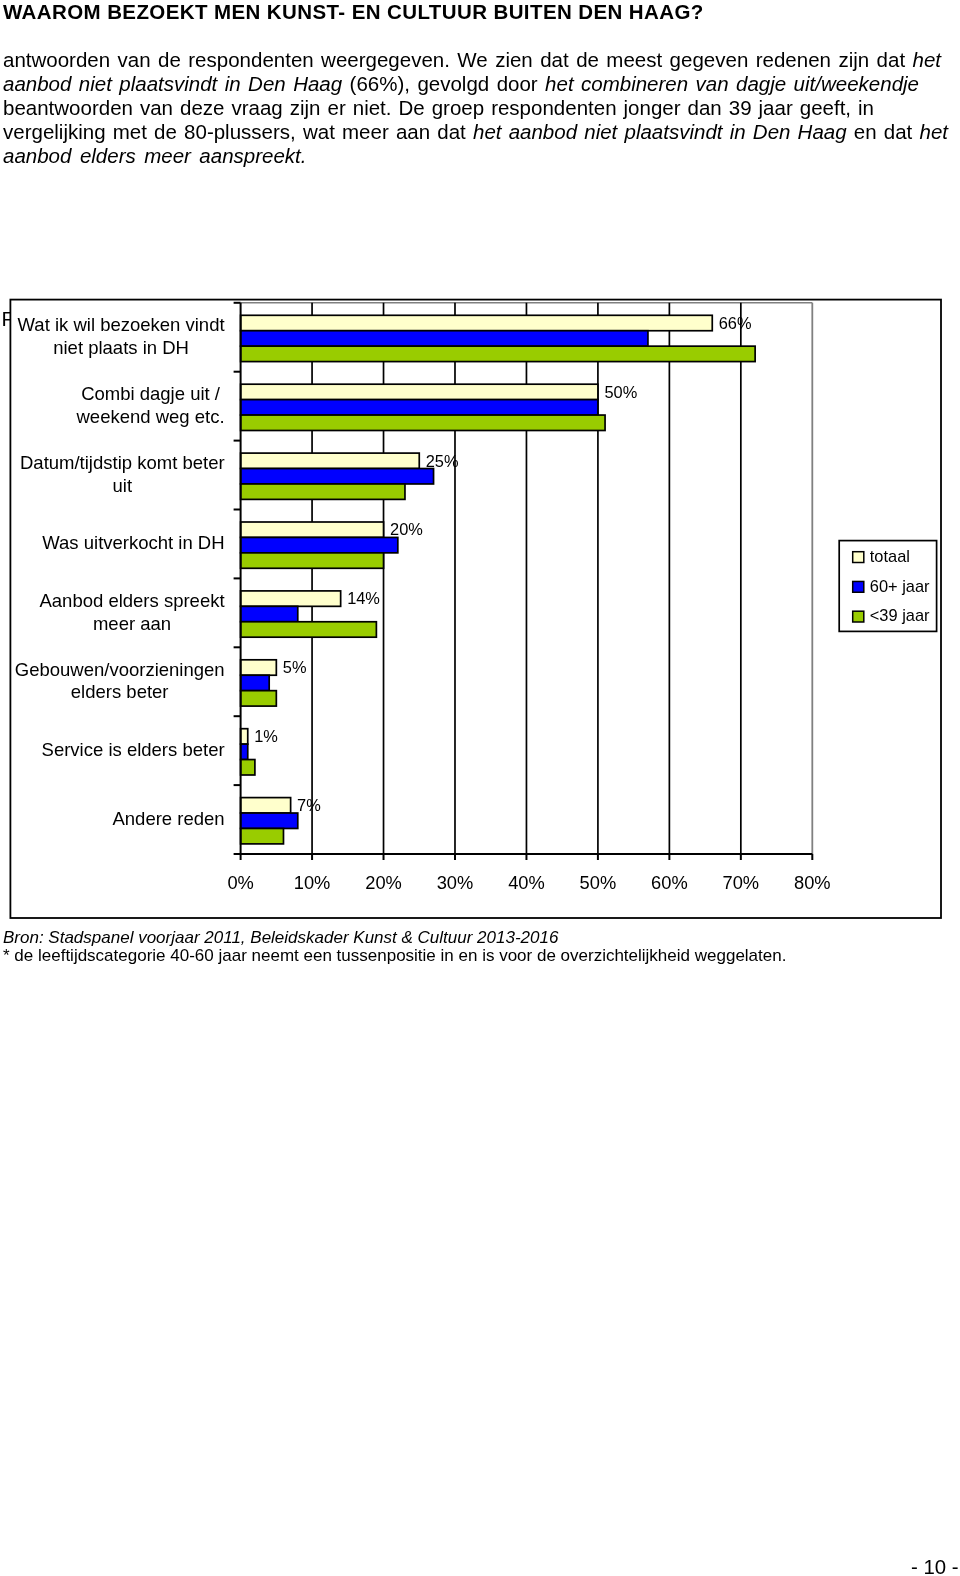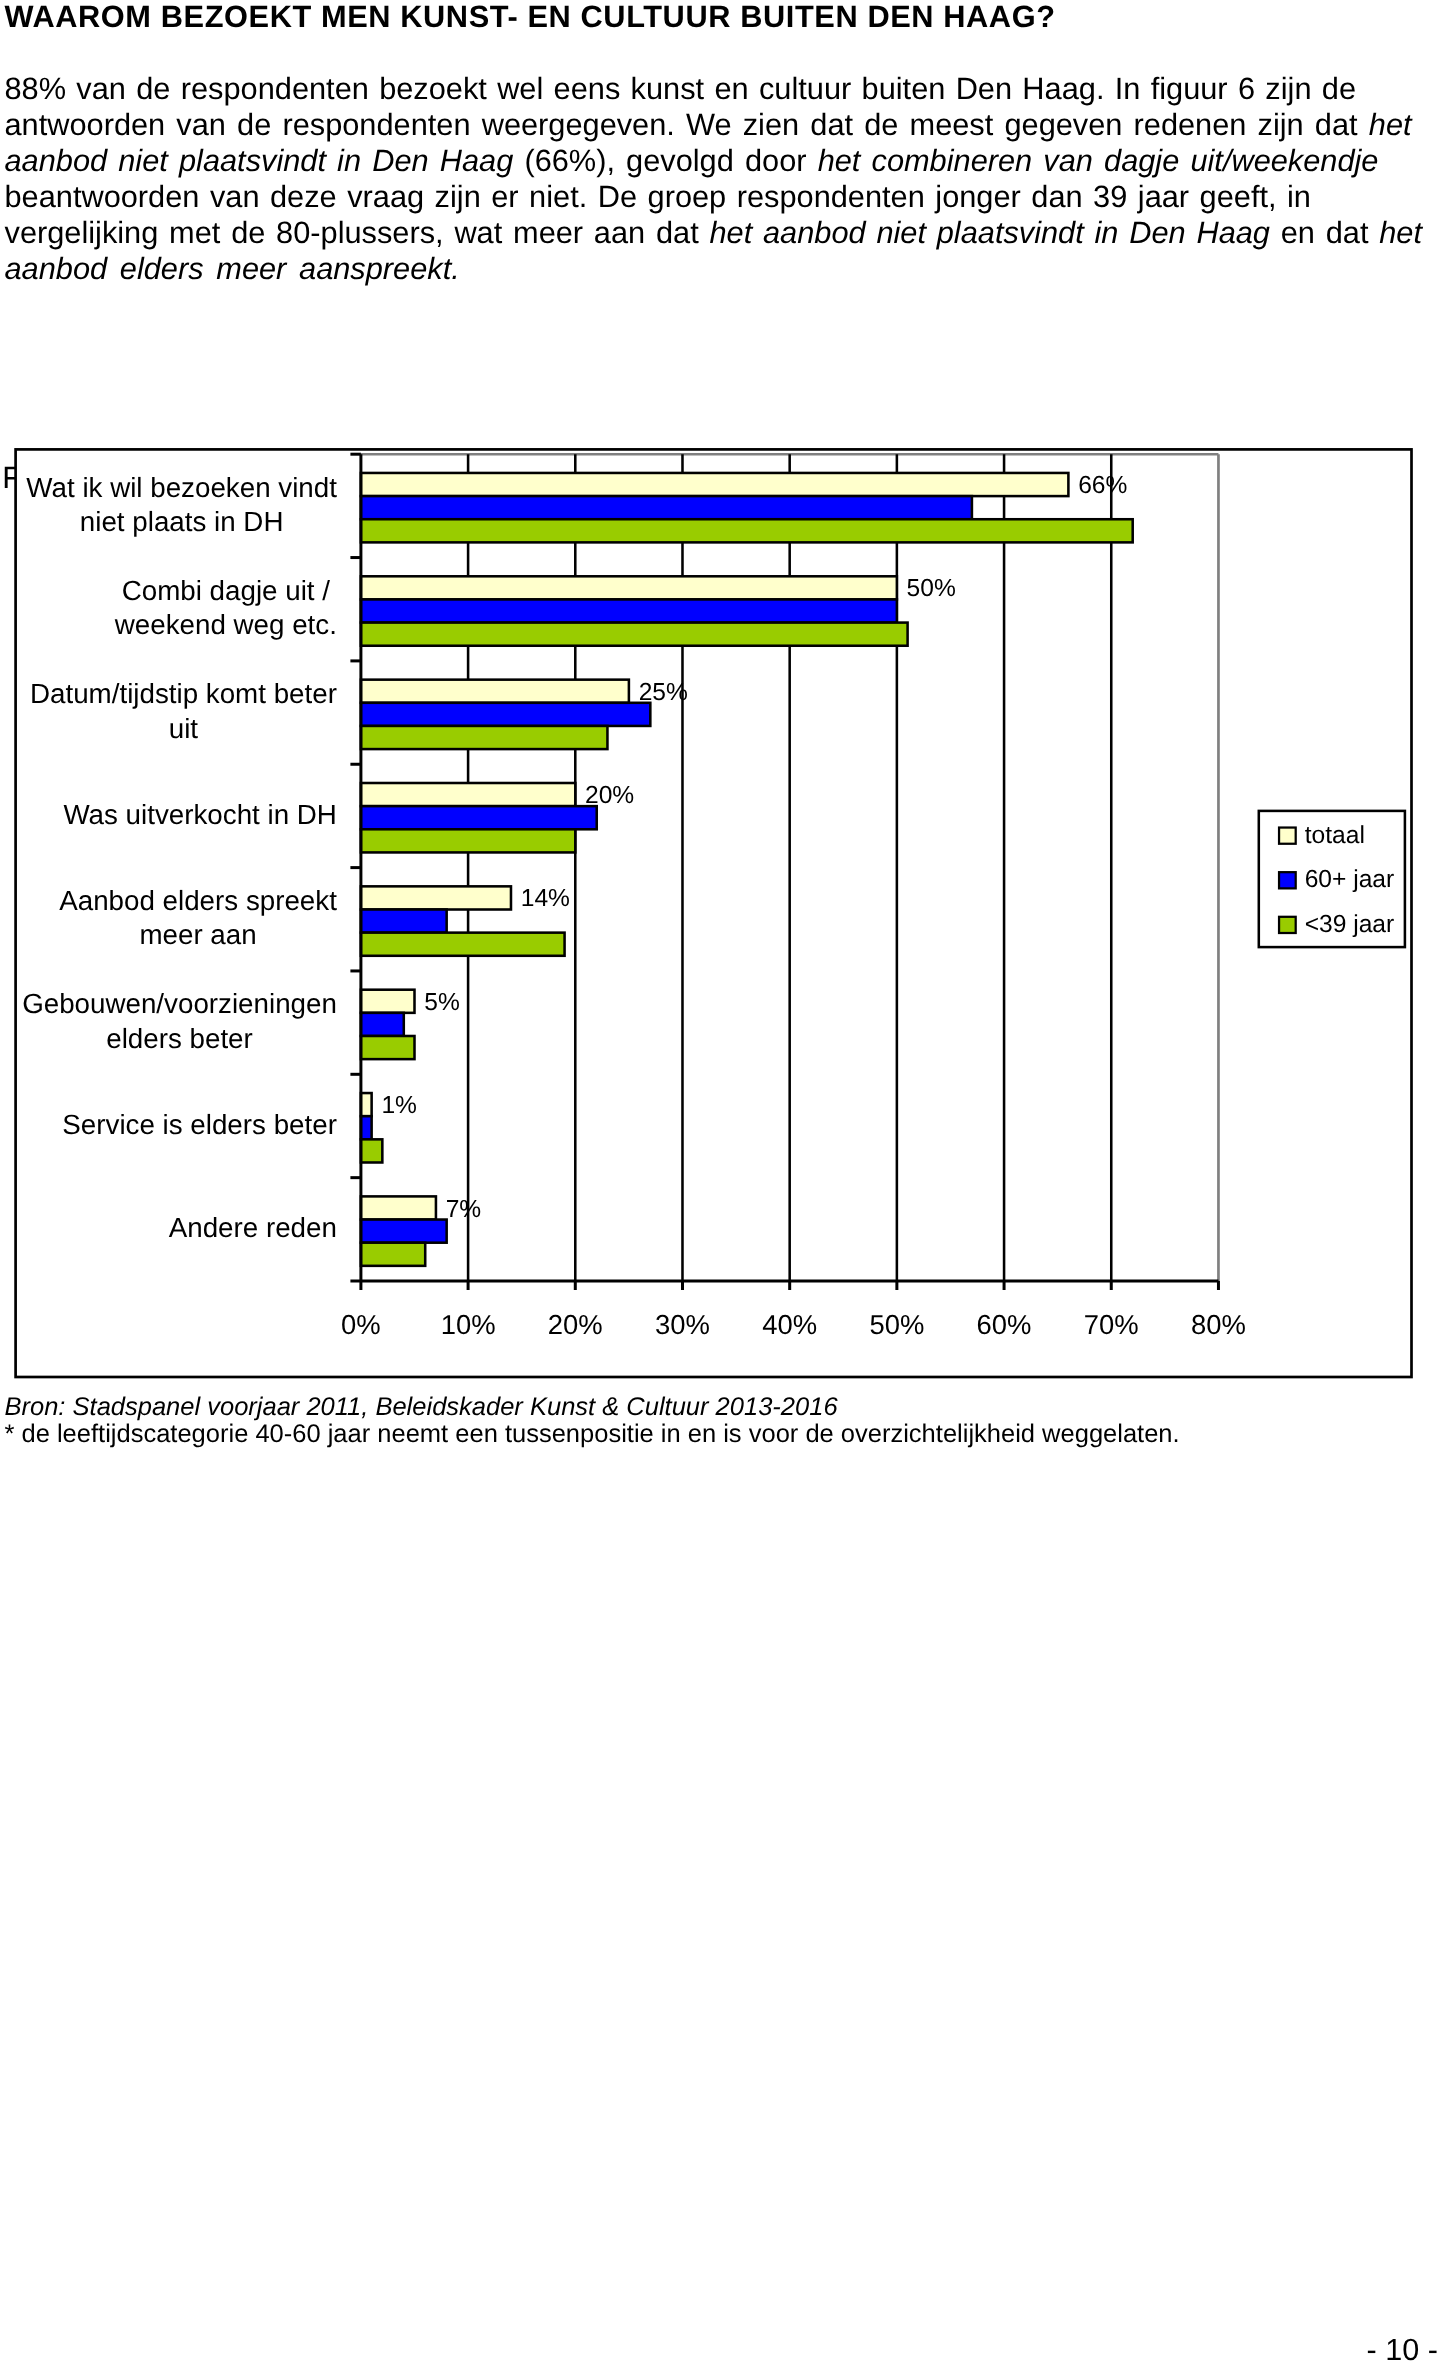--- a/index.html
+++ b/index.html
@@ -28,21 +28,20 @@
   #page-number{position:absolute;left:911px;top:1557px;font-size:20.4px;line-height:20px;white-space:nowrap;}
 </style>
 </head>
 <body>
 
 <div class="page">
 
   <div id="heading">WAAROM BEZOEKT MEN KUNST- EN CULTUUR BUITEN DEN HAAG?</div>
 
   <div id="body-text">
-      <div class="bl L0"><span>88% van de respondenten bezoekt wel eens kunst en cultuur buiten Den Haag. In figuur 6 zijn de</span></div>
       <div class="bl L1"><span>antwoorden van de respondenten weergegeven. We zien dat de meest gegeven redenen zijn dat </span><i>het</i></div>
       <div class="bl L2"><i>aanbod niet plaatsvindt in Den Haag</i><span> (66%), gevolgd door </span><i>het combineren van dagje uit/weekendje</i></div>
       <div class="bl L4"><span>beantwoorden van deze vraag zijn er niet. De groep respondenten jonger dan 39 jaar geeft, in</span></div>
       <div class="bl L5"><span>vergelijking met de 80-plussers, wat meer aan dat </span><i>het aanbod niet plaatsvindt in Den Haag</i><span> en dat </span><i>het</i></div>
       <div class="bl L6"><i>aanbod elders meer aanspreekt.</i></div>
     </div>
 
   <span id="fig-label">Figuur 6</span>
 
   <svg id="chart" viewBox="0 0 960 1576">

